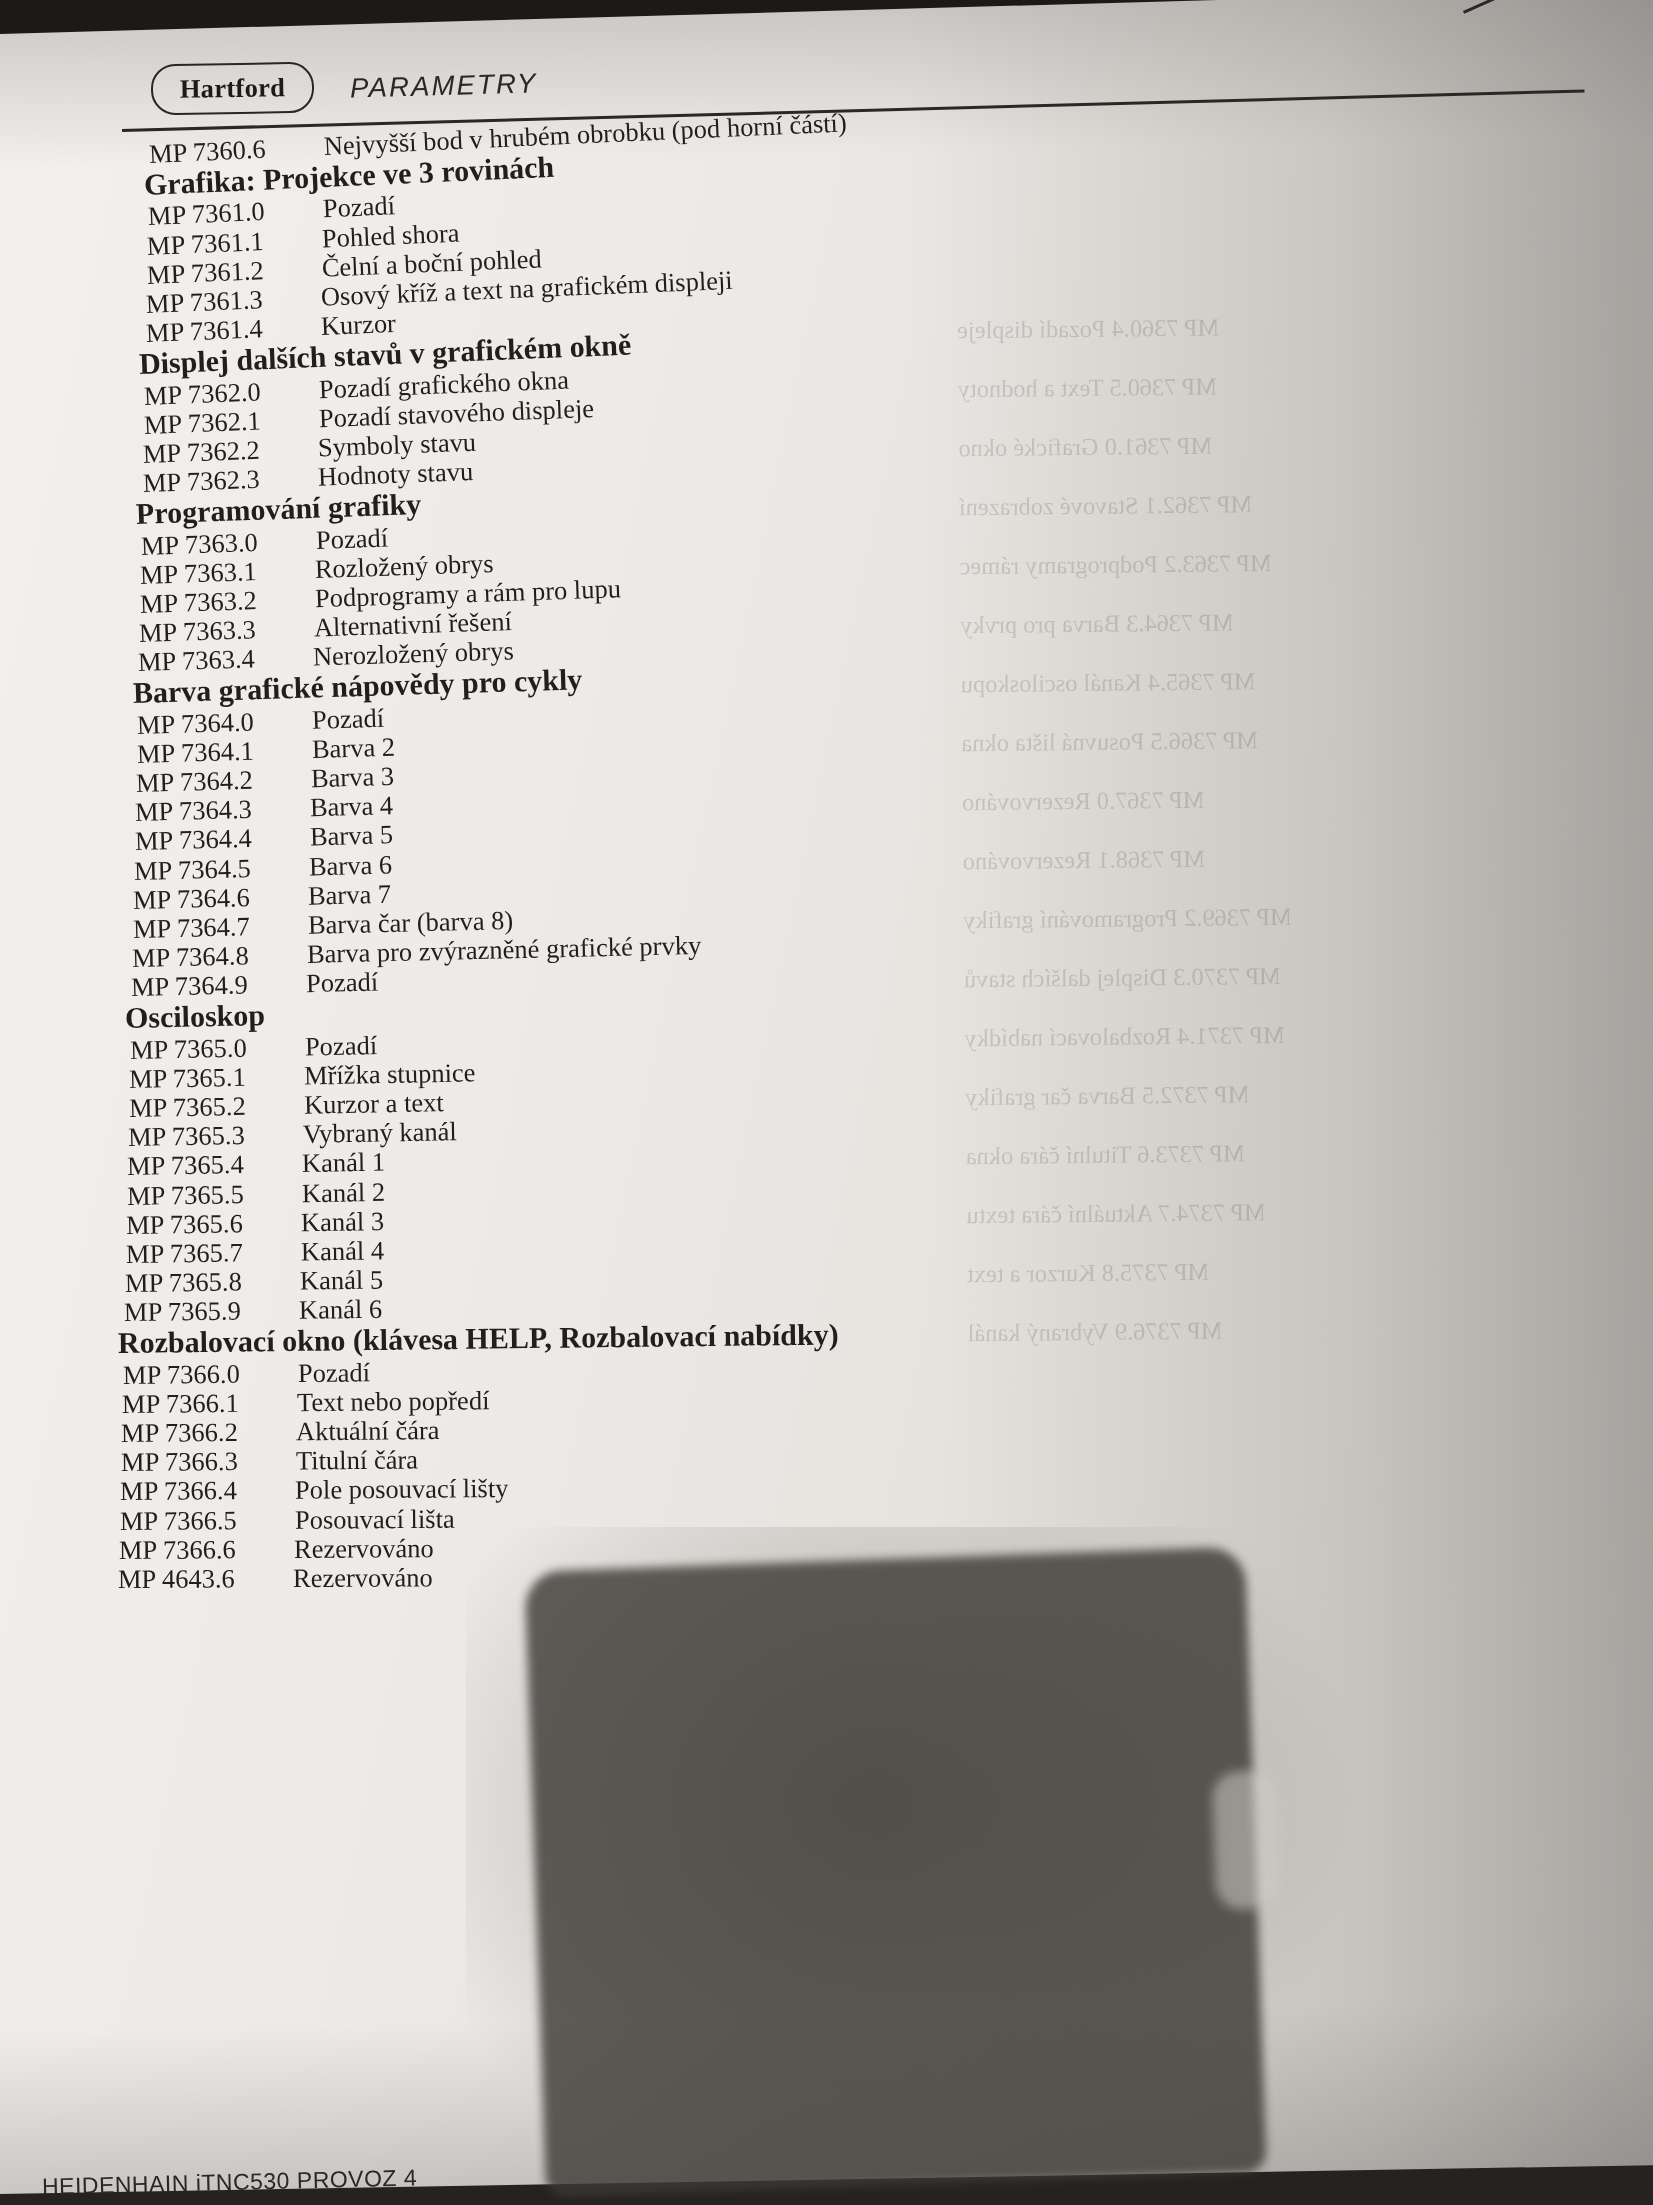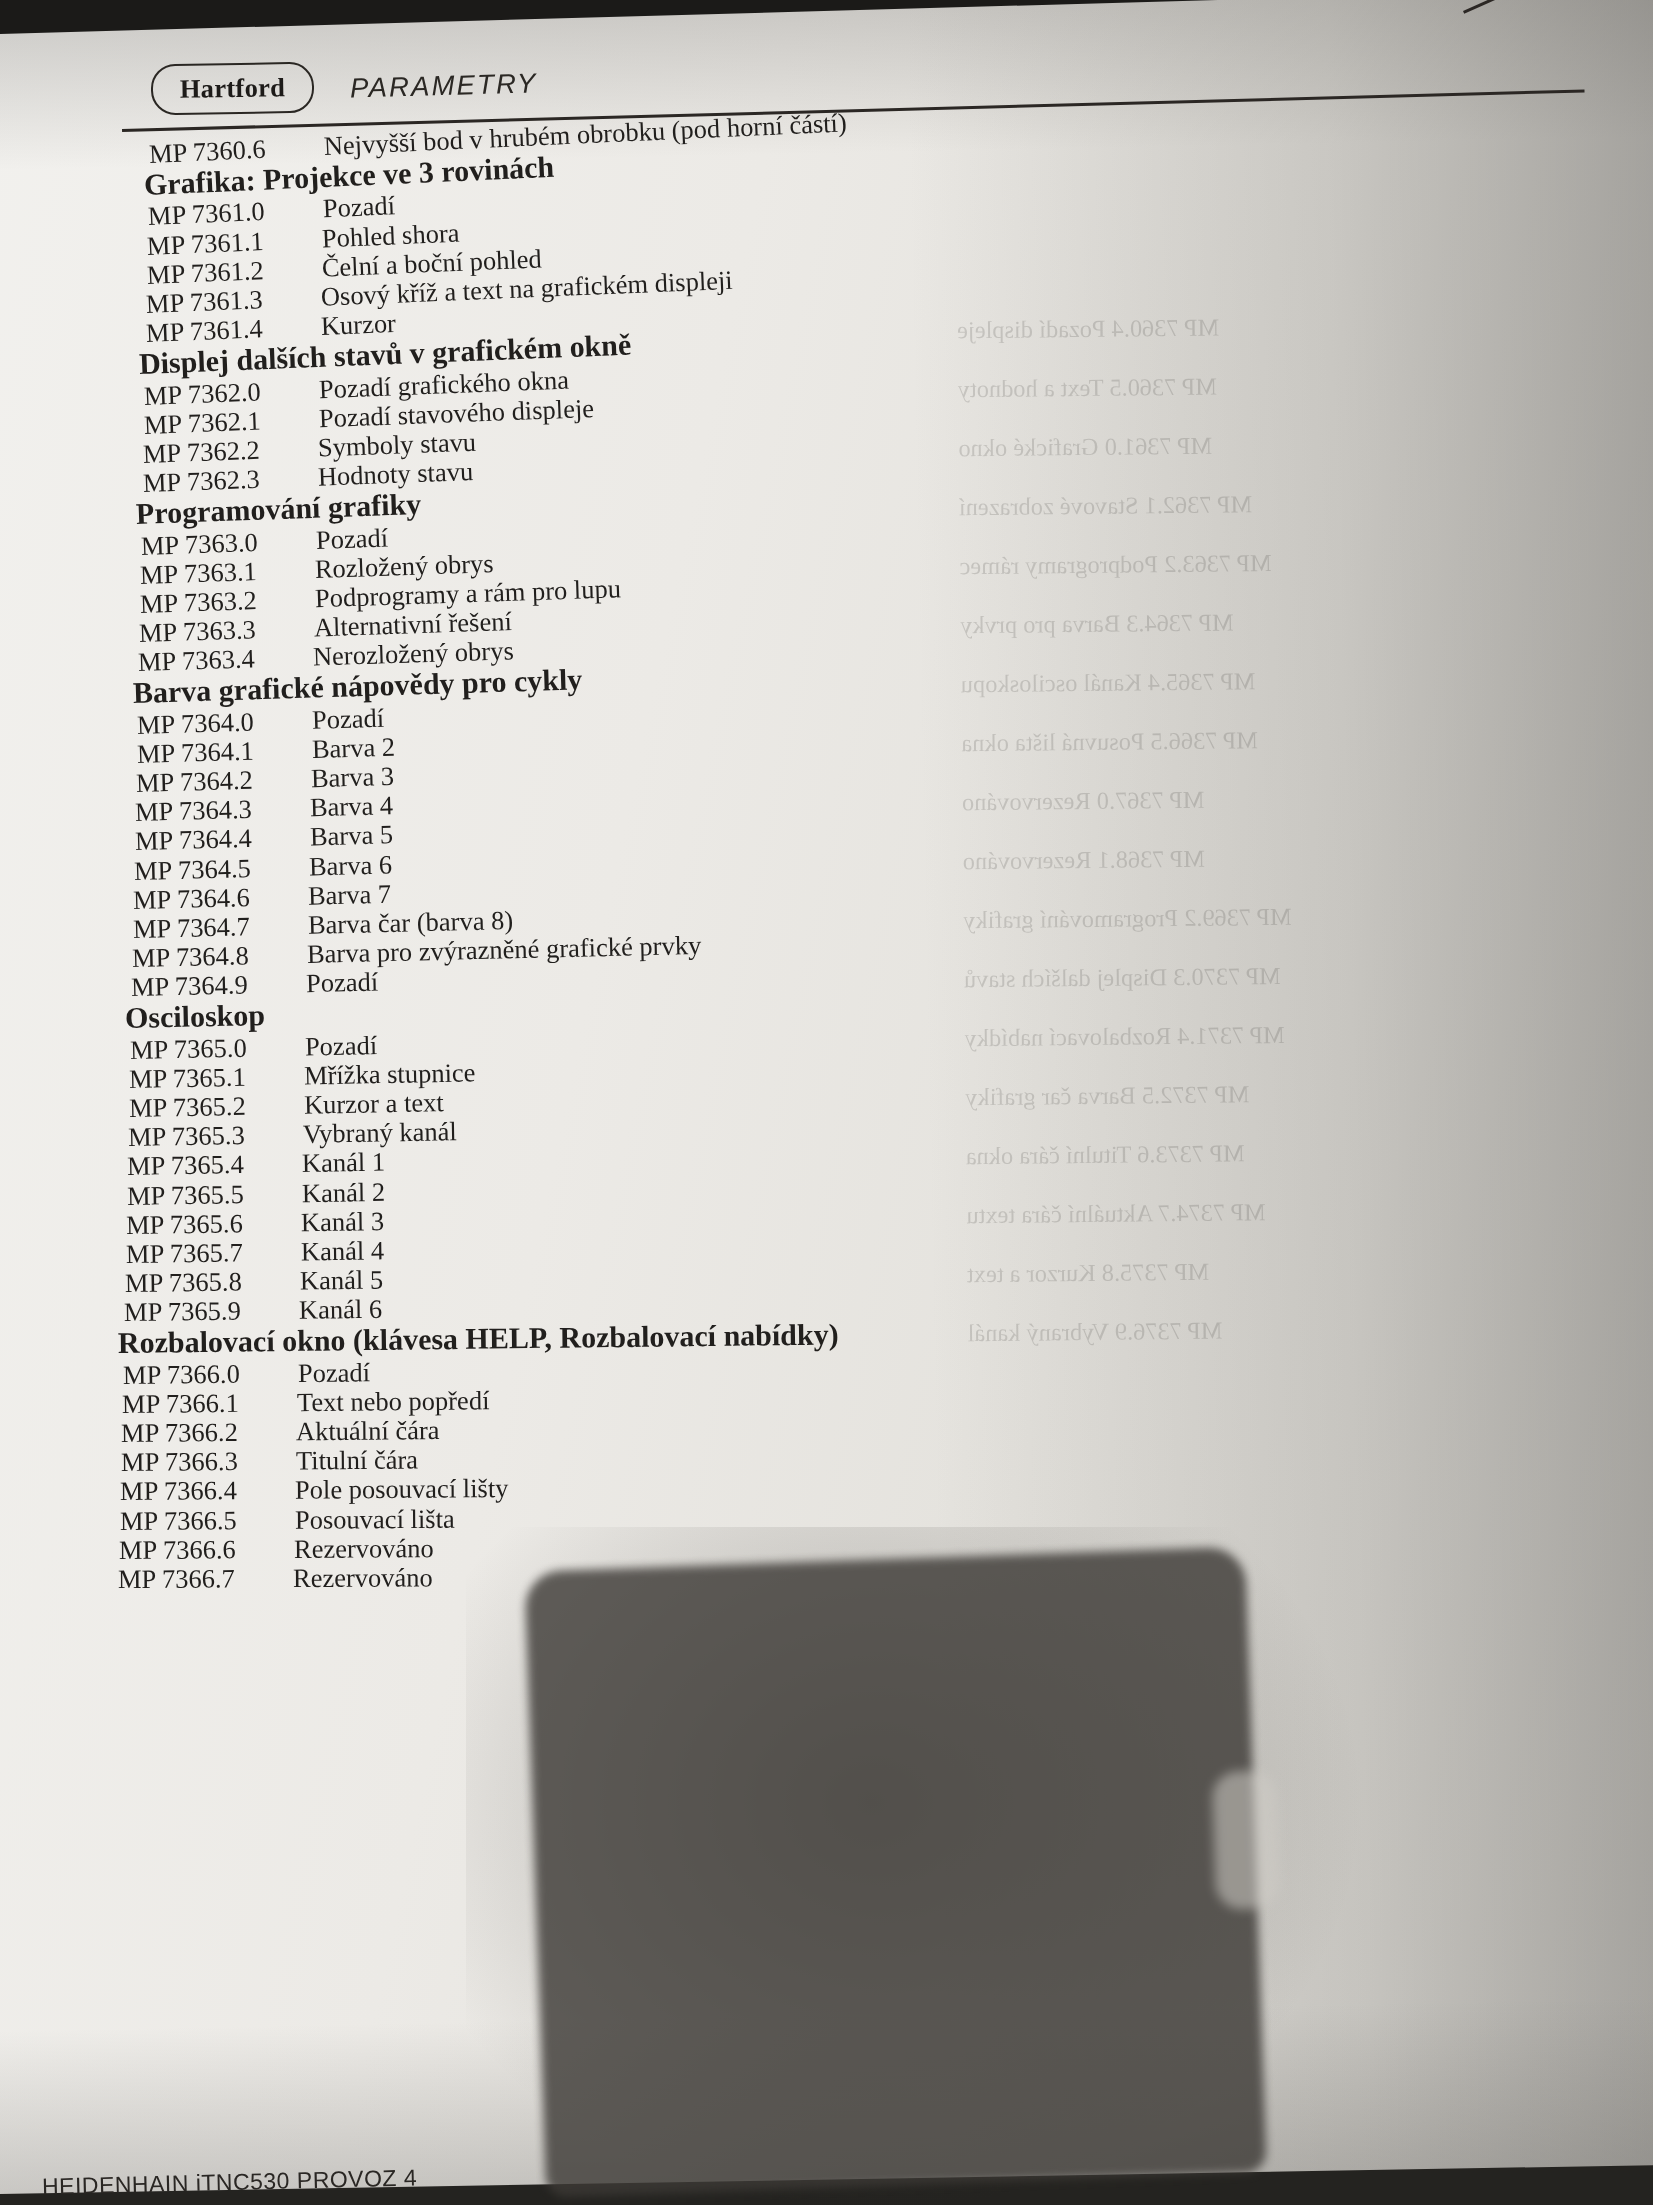--- a/index.html
+++ b/index.html
@@ -273,21 +273,21 @@
       <div class="row item" style="left: 125px; top: 1268px; transform: rotate(-0.78deg); transform-origin: 0px 50%;"><span class="code">MP 7365.8</span><span>Kanál 5</span></div>
       <div class="row item" style="left: 124px; top: 1297px; transform: rotate(-0.73deg); transform-origin: 0px 50%;"><span class="code">MP 7365.9</span><span>Kanál 6</span></div>
       <div class="row head" style="left: 118px; top: 1326px; transform: rotate(-0.68deg); transform-origin: 0px 50%;"><span>Rozbalovací okno (klávesa HELP, Rozbalovací nabídky)</span></div>
       <div class="row item" style="left: 123px; top: 1360px; transform: rotate(-0.63deg); transform-origin: 0px 50%;"><span class="code">MP 7366.0</span><span>Pozadí</span></div>
       <div class="row item" style="left: 122px; top: 1389px; transform: rotate(-0.59deg); transform-origin: 0px 50%;"><span class="code">MP 7366.1</span><span>Text nebo popředí</span></div>
       <div class="row item" style="left: 121px; top: 1418px; transform: rotate(-0.54deg); transform-origin: 0px 50%;"><span class="code">MP 7366.2</span><span>Aktuální čára</span></div>
       <div class="row item" style="left: 121px; top: 1447px; transform: rotate(-0.49deg); transform-origin: 0px 50%;"><span class="code">MP 7366.3</span><span>Titulní čára</span></div>
       <div class="row item" style="left: 120px; top: 1476px; transform: rotate(-0.44deg); transform-origin: 0px 50%;"><span class="code">MP 7366.4</span><span>Pole posouvací lišty</span></div>
       <div class="row item" style="left: 120px; top: 1506px; transform: rotate(-0.39deg); transform-origin: 0px 50%;"><span class="code">MP 7366.5</span><span>Posouvací lišta</span></div>
       <div class="row item" style="left: 119px; top: 1535px; transform: rotate(-0.35deg); transform-origin: 0px 50%;"><span class="code">MP 7366.6</span><span>Rezervováno</span></div>
-      <div class="row item" style="left: 118px; top: 1564px; transform: rotate(-0.3deg); transform-origin: 0px 50%;"><span class="code">MP 7366.7</span><span>Rezervováno</span></div>
+      <div class="row item" style="left: 118px; top: 1564px; transform: rotate(-0.3deg); transform-origin: 0px 50%;"><span class="code">MP 4643.6</span><span>Rezervováno</span></div>
     </div>
 
   <div class="shadow-soft"></div>
   <div class="shadow-phone"></div>
   <div class="shadow-notch"></div>
 
   <div class="footer">HEIDENHAIN iTNC530   PROVOZ 4</div>
 </div>
 
 

